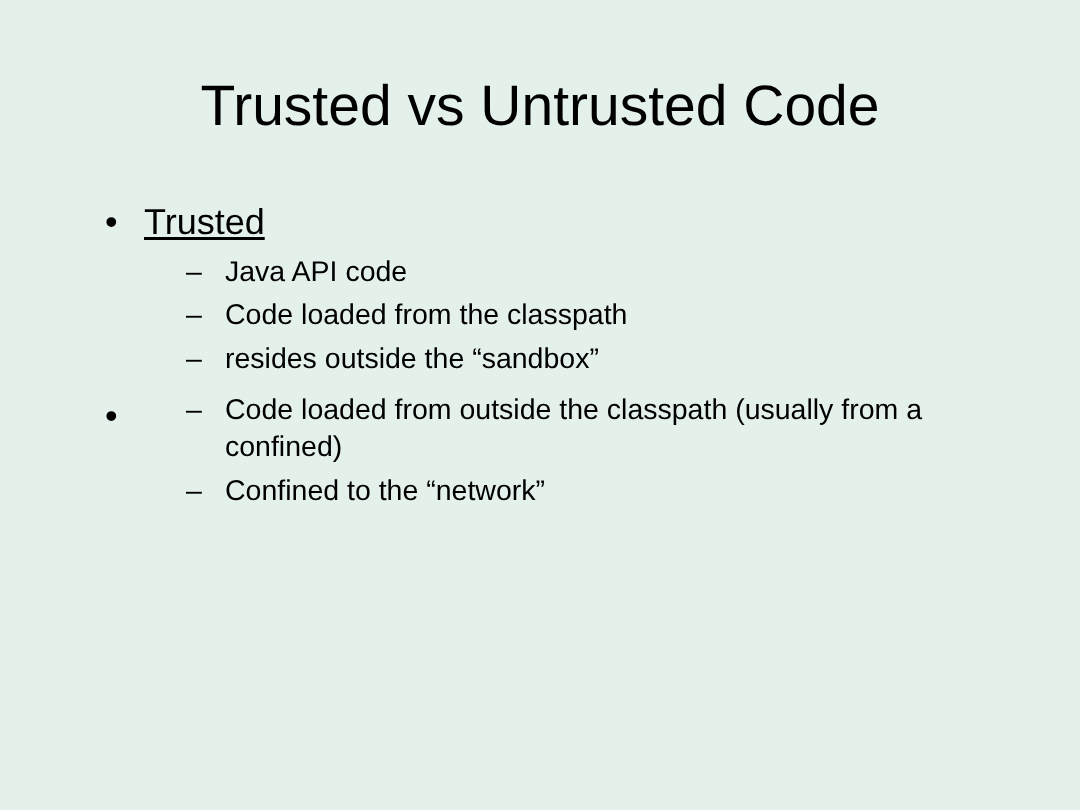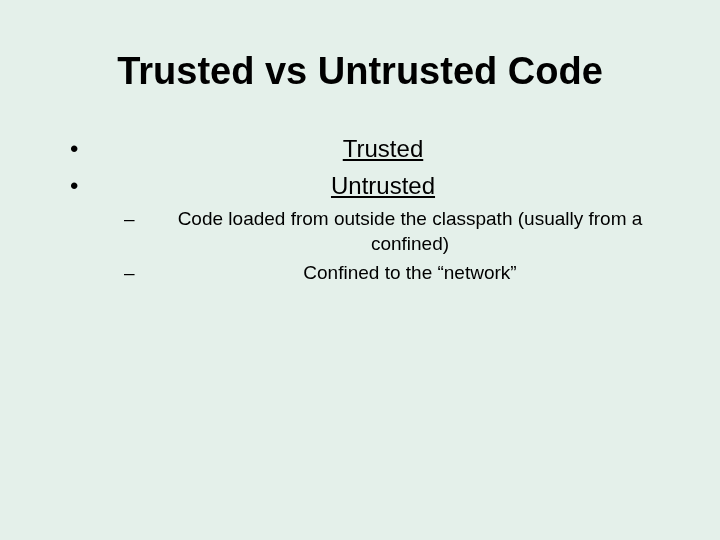--- a/index.html
+++ b/index.html
@@ -14,34 +14,33 @@
   .slide {
     box-sizing: border-box;
     width: 720px;
     height: 540px;
     padding: 40px 50px 40px 50px;
   }
   .title {
     font-size: 38px;
     text-align: center;
     margin: 10px 0 40px 0;
-    font-weight: bold;
+    font-weight: normal;
   }
   ul.level1 {
     list-style: none;
     padding: 0;
     margin: 0 0 0 20px;
     font-size: 24px;
   }
   ul.level1 > li {
     position: relative;
     padding-left: 26px;
     margin: 0 0 6px 0;
     line-height: 1.3;
-    text-align: center;
   }
   ul.level1 > li::before {
     content: "•";
     position: absolute;
     left: 0;
     top: 0;
   }
   ul.level2 {
     list-style: none;
     padding: 0;
@@ -66,22 +65,26 @@
 </style>
 </head>
 <body>
 
 <div class="slide">
   <h1 class="title">Trusted vs Untrusted Code</h1>
 
   <ul class="level1">
     <li>
       <span class="under">Trusted</span>
+      <ul class="level2">
+        <li>Java API code</li>
+        <li>Code loaded from the classpath</li>
+        <li>resides outside the “sandbox”</li>
+      </ul>
     </li>
     <li>
-      <span class="under">Untrusted</span>
       <ul class="level2">
         <li>Code loaded from outside the classpath (usually from a confined)</li>
         <li>Confined to the “network”</li>
       </ul>
     </li>
   </ul>
 </div>
 
 </body></html>

